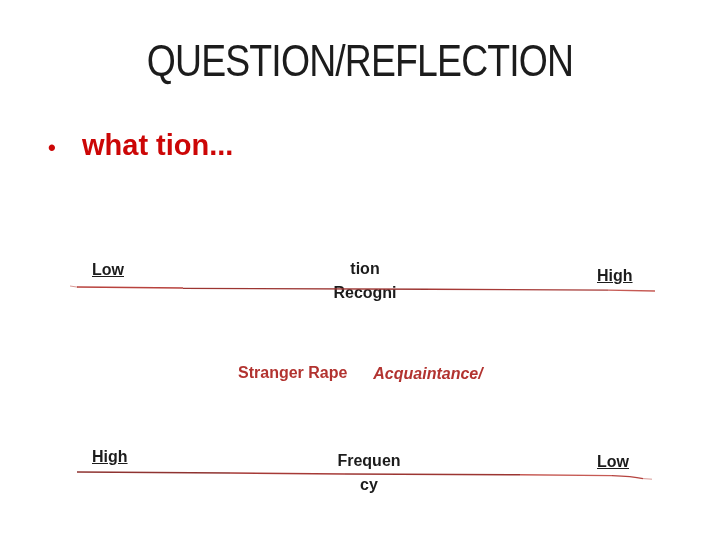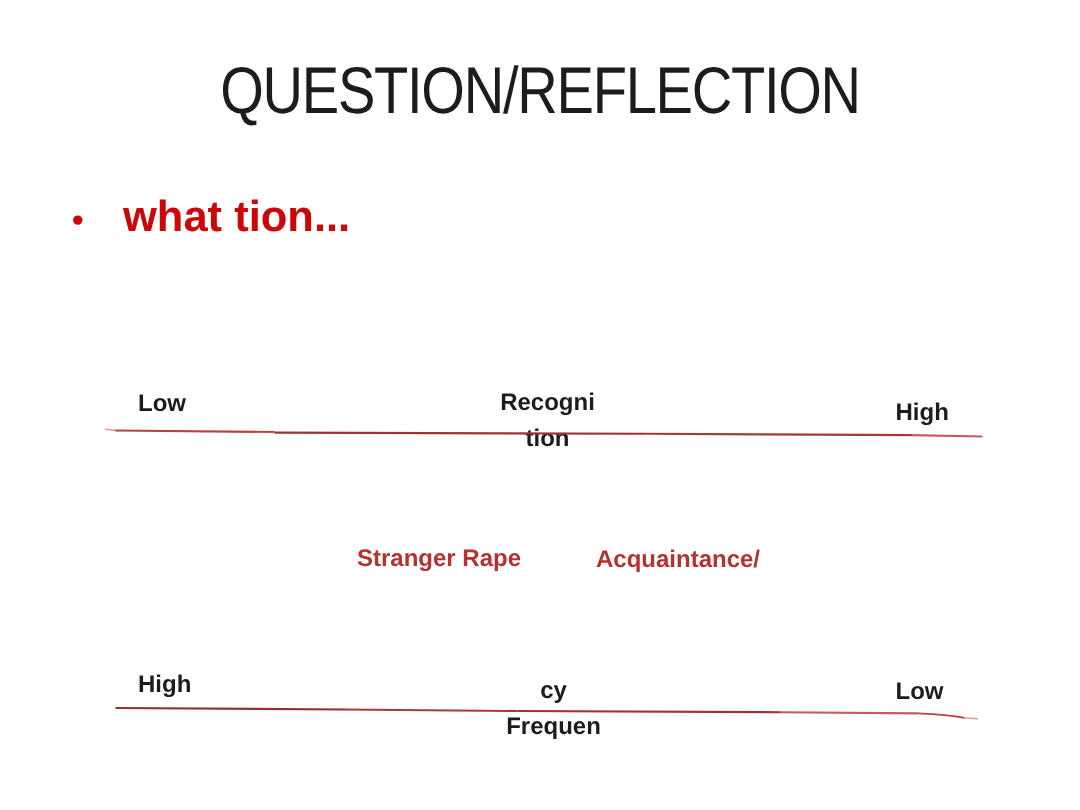--- a/index.html
+++ b/index.html
@@ -40,20 +40,21 @@
     width:34px;
     font-size:22px;
   }
   .axis-label{
     position:absolute;
     font-size:16px;
     font-weight:600;
     line-height:17px;
     color:var(--axis-label-text,#1c1c1c);
     white-space:nowrap;
+    text-decoration:underline;
   }
   .center-label{
     position:absolute;
     font-size:16px;
     font-weight:600;
     line-height:24px;
     text-align:center;
     color:var(--axis-label-text,#1c1c1c);
   }
   .category-label{
@@ -65,21 +66,21 @@
   }
   .category-label.two-line{
     text-align:center;
     line-height:22px;
   }
   
   .recog-left{left:92px;top:261px;}
   .recog-center{left:295px;top:257px;width:140px;}
   .recog-right{left:597px;top:267px;}
   .stranger{left:238px;top:364px;}
-  .acquaintance{left:372px;top:363px;width:160px;}
+  .acquaintance{left:348px;top:363px;width:160px;font-style:italic;}
   .freq-left{left:92px;top:448px;}
   .freq-center{left:299px;top:449px;width:140px;}
   .freq-right{left:597px;top:453px;}
   .axis-lines{
     position:absolute;
     top:0;left:0;
   }
 </style>
 </head>
 <body>
@@ -88,34 +89,34 @@
 
   <h1 class="slide-title">QUESTION/REFLECTION</h1>
 
   <div class="bullet-line">
     <span class="bullet-marker">•</span>
     <span class="bullet-text">what tion...</span>
   </div>
 
   <div class="axis-label recog-left">Low</div>
   <div class="center-label recog-center">
+    <div>tion</div>
     <div>Recogni</div>
-    <div>tion</div>
   </div>
   <div class="axis-label recog-right">High</div>
 
   <div class="category-label stranger">Stranger Rape</div>
   <div class="category-label two-line acquaintance">
     <div>Acquaintance/</div>
   </div>
 
   <div class="axis-label freq-left">High</div>
   <div class="center-label freq-center">
+    <div>Frequen</div>
     <div>cy</div>
-    <div>Frequen</div>
   </div>
   <div class="axis-label freq-right">Low</div>
 
   <svg class="axis-lines" width="720" height="540" viewBox="0 0 720 540">
 
     <path d="M70,286 L78,287.2" fill="none" stroke-width="1" style="stroke:var(--line-lead)"></path>
     <path d="M77,287 L183,288" fill="none" stroke-width="1.4" style="stroke:var(--line-bright)"></path>
     <path d="M183,288.4 L428,289.2" fill="none" stroke-width="1.4" style="stroke:var(--line-dark)"></path>
     <path d="M428,289.2 L608,290.1" fill="none" stroke-width="1.4" style="stroke:var(--line-mid)"></path>
     <path d="M608,290.1 L655,291" fill="none" stroke-width="1.4" style="stroke:var(--line-light)"></path>

